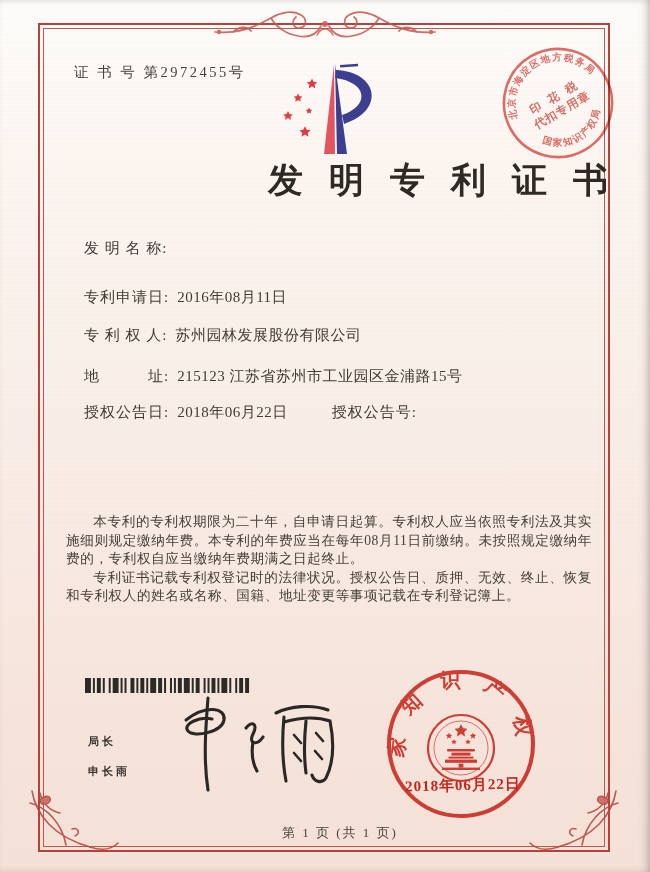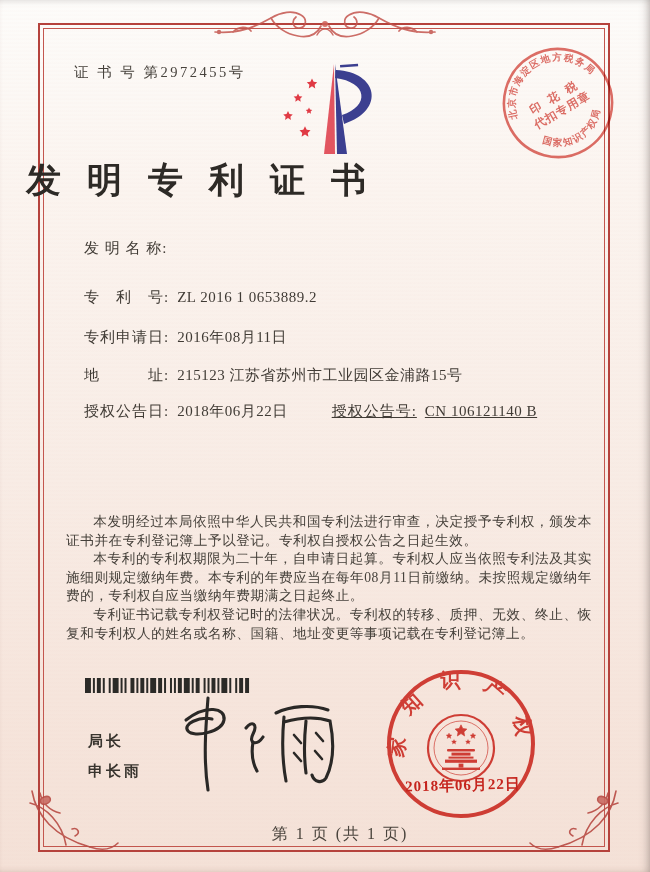--- a/index.html
+++ b/index.html
@@ -15,56 +15,56 @@
   .texture{position:absolute;inset:0;pointer-events:none;opacity:.5;
     background:repeating-linear-gradient(0deg,rgba(225,180,170,.05) 0 2px,rgba(255,255,255,0) 2px 4px);}
   
   .frame{position:absolute;left:38px;top:23px;right:40px;bottom:20px;border:2px solid #b5423c;}
   .frame-inner{position:absolute;inset:3px;border:1px solid #c3564e;}
   
   .certno{position:absolute;left:74px;top:63px;font-size:14.5px;letter-spacing:2.5px;color:#47423c;}
   
   .logo{position:absolute;left:268px;top:56px;}
   
-  .title{position:absolute;left:0;right:16px;top:157px;text-align:left;
+  .title{position:absolute;left:0;right:16px;top:157px;text-align:right;
     font-size:35px;font-weight:700;color:#2d2a26;letter-spacing:26px;text-indent:26px;}
   
   .fields{position:absolute;left:84px;right:56px;top:238px;font-size:15px;color:#403b35;}
   .field-row{display:flex;line-height:21px;}
   .f-label{white-space:pre;flex:0 0 auto;letter-spacing:1px;}
   .f-value{margin-left:8px;letter-spacing:.5px;}
   .mb1{margin-bottom:28px}.mb2{margin-bottom:19px}.mb3{margin-bottom:19px}
   .mb4{margin-bottom:17px}.mb5{margin-bottom:20px}.mb6{margin-bottom:15px}
   .grant-row{display:flex;line-height:21px;}
-  .grant-right{margin-left:44px;display:flex;text-decoration:underline;}
+  .grant-right{margin-left:44px;display:flex;}
   
   .body-text{position:absolute;left:66px;right:58px;top:513px;
     font-size:13.6px;line-height:18.6px;color:#45403a;text-align:justify;letter-spacing:.6px;}
   .body-text p{margin:0;text-indent:2em;}
   
   .barcode{position:absolute;left:85px;top:678px;width:168px;height:15px;}
   
   .signer{position:absolute;left:88px;top:726px;font-family:"Liberation Sans","DejaVu Sans",sans-serif;
-    font-size:15px;font-weight:700;color:#39352f;line-height:30px;letter-spacing:3px;}
+    font-size:11px;font-weight:700;color:#39352f;line-height:30px;letter-spacing:3px;}
   .signature{position:absolute;left:172px;top:686px;}
   
   .seal{position:absolute;left:385px;top:668px;mix-blend-mode:multiply;opacity:.92;}
   .seal-date{position:absolute;left:393px;top:776px;width:140px;text-align:center;
     font-size:15px;font-weight:700;color:#c5241d;letter-spacing:1px;transform:rotate(-1.5deg);
     font-family:"Liberation Serif",serif;}
   
   .tax-stamp{position:absolute;left:497px;top:42px;transform:rotate(-30deg);
     mix-blend-mode:multiply;opacity:.85;}
   
   .ornament-top{position:absolute;left:213px;top:5px;}
   .corner-bl{position:absolute;left:26px;top:789px;}
   .corner-br{position:absolute;right:28px;top:789px;transform:scaleX(-1);}
   
   .footer{position:absolute;left:0;right:0;top:824px;text-align:center;
-    font-size:16px;color:#4a443d;letter-spacing:2px;padding-left:30px;}
+    font-size:13px;color:#4a443d;letter-spacing:2px;padding-left:30px;}
 </style>
 </head>
 <body>
 
 <div class="page">
   <div class="texture"></div>
 
   <div class="frame">
     <div class="frame-inner"></div>
   </div>
@@ -137,46 +137,44 @@
       <textPath href="#taxArcBot" startOffset="50%" text-anchor="middle">国家知识产权局</textPath>
     </text>
   </svg>
 
   <div class="title">发明专利证书</div>
 
   <div class="fields">
     <div class="field-row mb1">
       <span class="f-label">发 明 名 称:</span>
     </div>
-    <div class="field-row mb3">
-      <span class="f-label">专　利　号:</span>
-      <span class="f-value">ZL 2016 1 0653889.2</span>
-    </div>
     <div class="field-row mb4">
       <span class="f-label">专利申请日:</span>
       <span class="f-value">2016年08月11日</span>
+    </div>
+    <div class="field-row mb5">
+      <span class="f-label">专 利 权 人:</span>
+      <span class="f-value">苏州园林发展股份有限公司</span>
     </div>
     <div class="field-row mb6">
       <span class="f-label">地　　　址:</span>
       <span class="f-value">215123 江苏省苏州市工业园区金浦路15号</span>
     </div>
     <div class="grant-row">
       <span class="f-label">授权公告日:</span>
       <span class="f-value">2018年06月22日</span>
       <span class="grant-right">
         <span class="f-label">授权公告号:</span>
-        <span class="f-value">CN 106121140 B</span>
       </span>
     </div>
   </div>
 
   <div class="body-text">
-    <p>本发明经过本局依照中华人民共和国专利法进行审查，决定授予专利权，颁发本证书并在专利登记簿上予以登记。专利权自授权公告之日起生效。</p>
     <p>本专利的专利权期限为二十年，自申请日起算。专利权人应当依照专利法及其实施细则规定缴纳年费。本专利的年费应当在每年08月11日前缴纳。未按照规定缴纳年费的，专利权自应当缴纳年费期满之日起终止。</p>
-    <p>专利证书记载专利权登记时的法律状况。专利权的转移、质押、无效、终止、恢复和专利权人的姓名或名称、国籍、地址变更等事项记载在专利登记簿上。</p>
+    <p>专利证书记载专利权登记时的法律状况。授权公告日、质押、无效、终止、恢复和专利权人的姓名或名称、国籍、地址变更等事项记载在专利登记簿上。</p>
   </div>
 
   <div class="barcode">
     <svg id="barcode-svg" width="168" height="15" preserveAspectRatio="none" viewBox="0 0 85 15">
         <rect x="0" y="0" width="3" height="15" fill="#2b2a27"></rect>
         <rect x="4" y="0" width="1" height="15" fill="#2b2a27"></rect>
         <rect x="6" y="0" width="2" height="15" fill="#2b2a27"></rect>
         <rect x="9" y="0" width="1" height="15" fill="#2b2a27"></rect>
         <rect x="12" y="0" width="1" height="15" fill="#2b2a27"></rect>
         <rect x="14" y="0" width="3" height="15" fill="#2b2a27"></rect>

